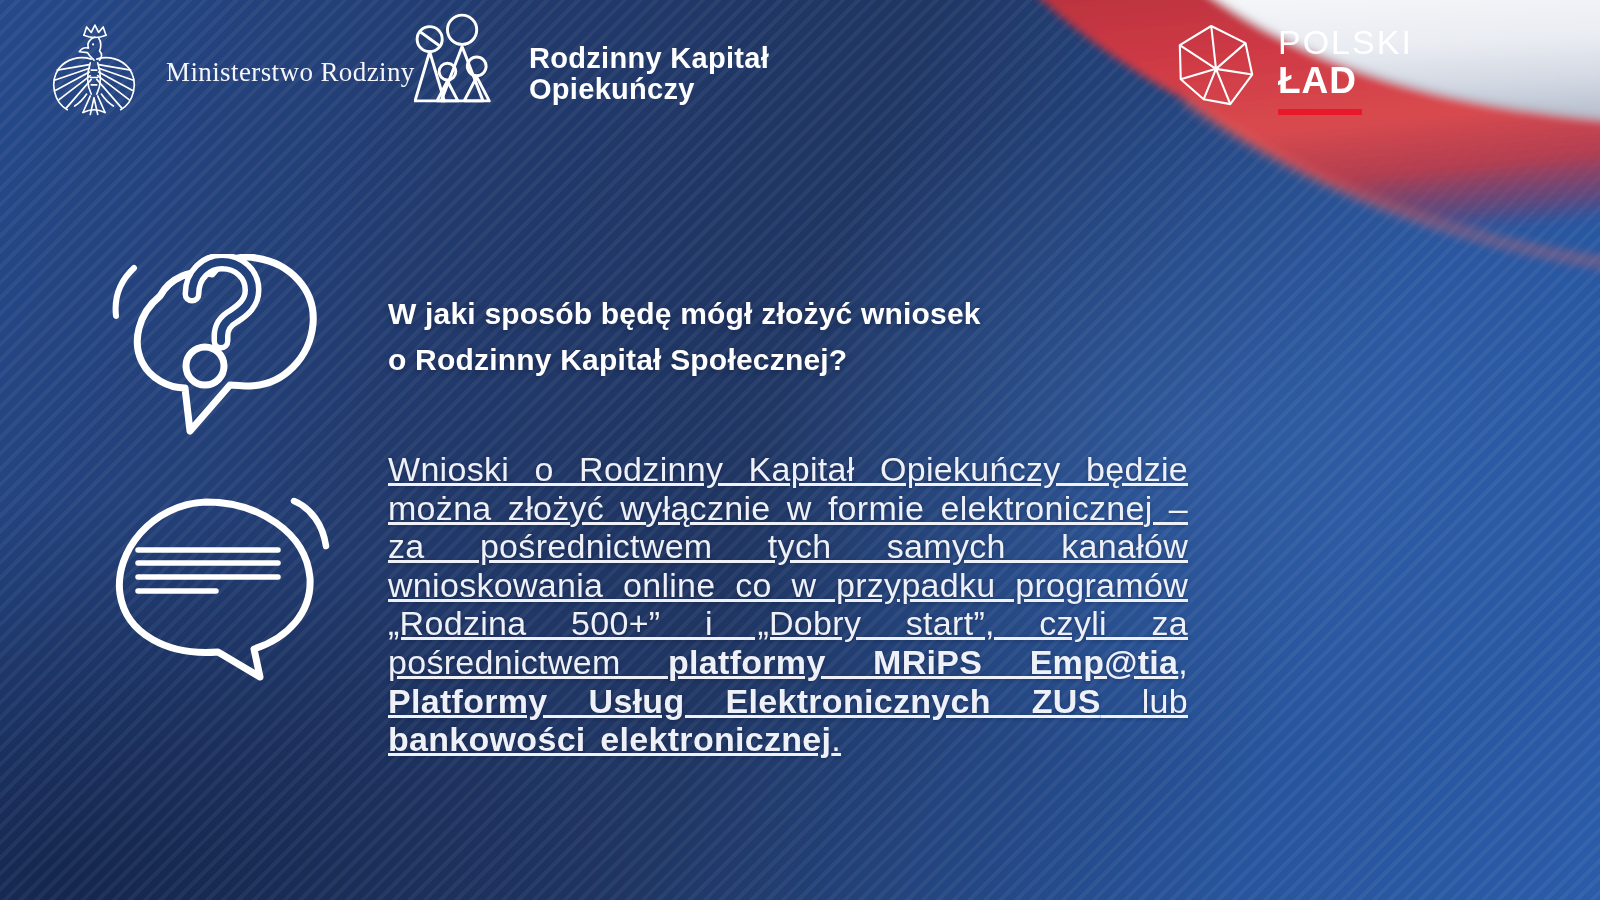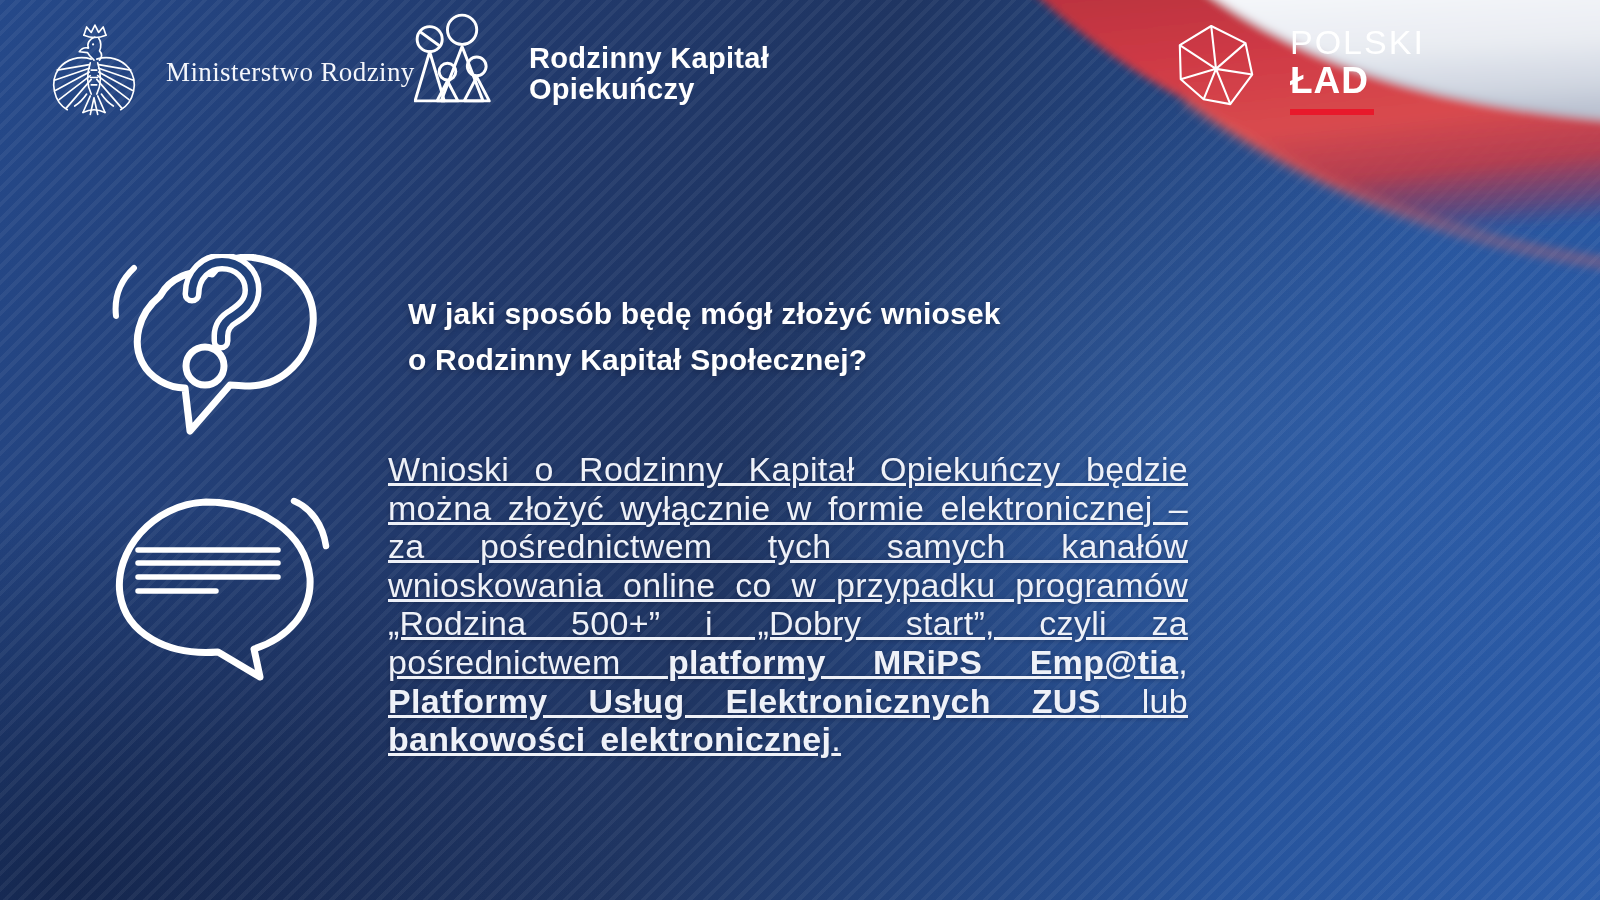--- a/index.html
+++ b/index.html
@@ -25,32 +25,32 @@
     text-align:center;letter-spacing:.4px;color:#f4f6fb;
   }
 
   
   #program{left:414px;top:12px;display:flex;gap:23px;}
   #program .name{
     margin-top:31px;font-size:29px;line-height:31px;font-weight:800;letter-spacing:.3px;
   }
 
   
-  #lad{left:1176px;top:24px;display:flex;gap:34px;}
+  #lad{left:1176px;top:24px;display:flex;gap:22px;}
   #lad .l1{font-size:34px;font-weight:400;letter-spacing:2px;line-height:36px;}
   #lad .l2{font-size:37px;font-weight:800;letter-spacing:1px;line-height:38px;margin-top:2px;}
   #lad .bar{width:84px;height:6px;margin-top:9px;background:#e8192b;}
 
   
   #q-icon{left:112px;top:254px;}
   #heading{
     left:388px;top:291px;font-size:30px;font-weight:700;line-height:46px;
     letter-spacing:.2px;text-shadow:0 2px 6px rgba(2,8,30,.35);
   }
-  #heading span{display:block;margin-left:20px;}
+  #heading span{display:block;}
   #chat-icon{left:98px;top:496px;}
   #para{
     left:388px;top:450px;width:800px;
     font-size:34px;line-height:38.6px;font-weight:300;
     text-align:justify;color:#eef1f8;word-spacing:5px;letter-spacing:.3px;
     text-shadow:0 1px 4px rgba(2,8,30,.3);
     text-decoration:underline;
   }
   #para .seg-bold{font-weight:700;}
 </style>

